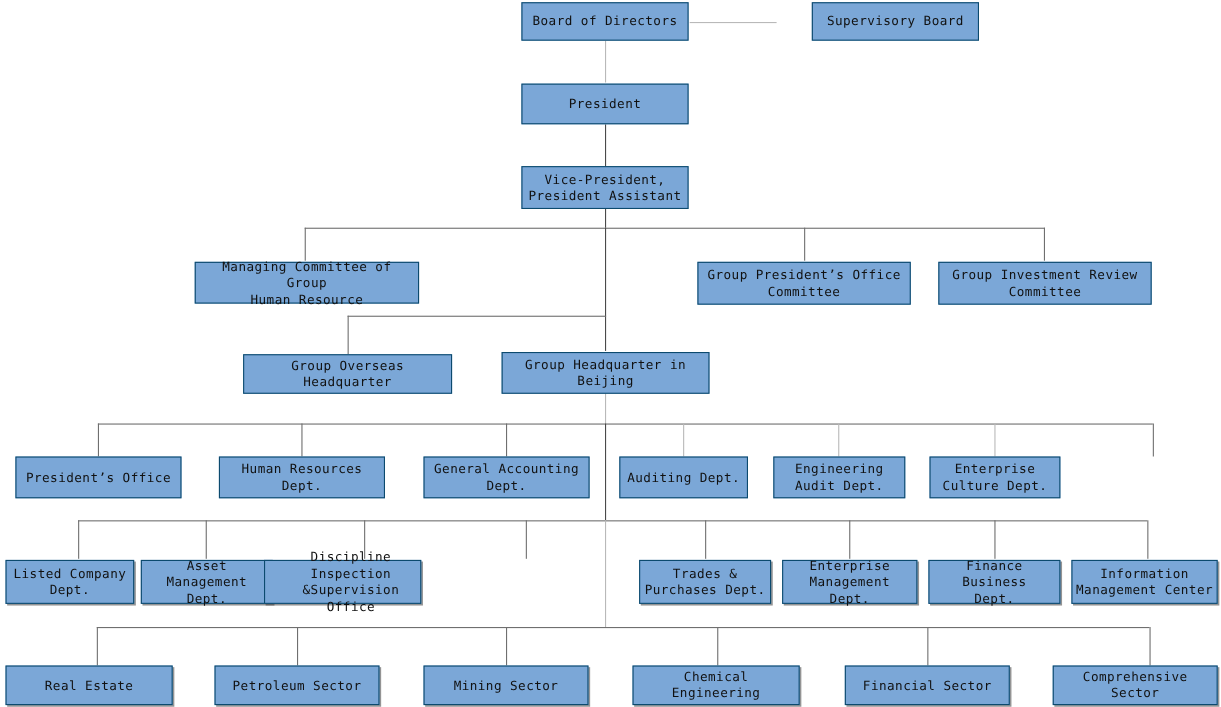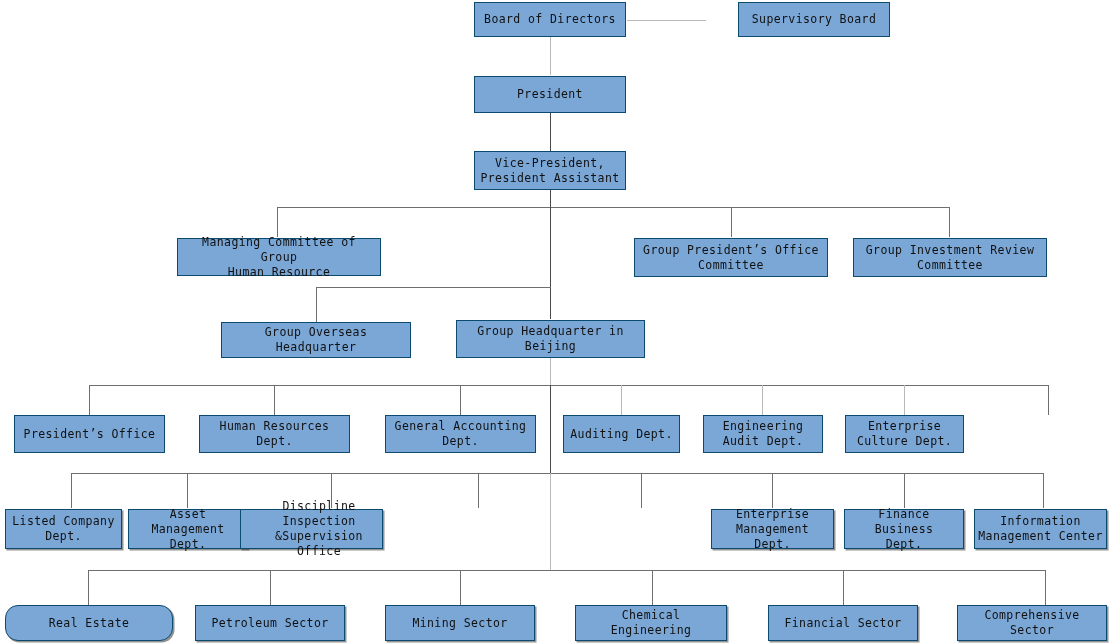--- a/index.html
+++ b/index.html
@@ -134,27 +134,29 @@
 Audit Dept.</div>
   <div class="node" style="left:845px; top:415px; width:119px; height:38px;">Enterprise
 Culture Dept.</div>
 
   <div class="node shadow" style="left:5px; top:509px; width:117px; height:40px;">Listed Company
 Dept.</div>
   <div class="node shadow" style="left:128px; top:509px; width:120px; height:40px;">Asset Management
 Dept.</div>
   <div class="node shadow" style="left:240px; top:509px; width:143px; height:40px;padding-left:18px;">Discipline Inspection
 &amp;Supervision Office</div>
+  <div class="node shadow" style="left:581px; top:509px; width:120px; height:40px;">Trades &amp;
+Purchases Dept.</div>
   <div class="node shadow" style="left:711px; top:509px; width:123px; height:40px;">Enterprise
 Management Dept.</div>
   <div class="node shadow" style="left:844px; top:509px; width:120px; height:40px;">Finance Business
 Dept.</div>
   <div class="node shadow" style="left:974px; top:509px; width:133px; height:40px;">Information
 Management Center</div>
 
-  <div class="node shadow" style="left:5px; top:605px; width:168px; height:36px;border-radius:13px;">Real Estate</div>
+  <div class="node shadow" style="left:5px; top:605px; width:152px; height:36px;">Real Estate</div>
   <div class="node shadow" style="left:195px; top:605px; width:150px; height:36px;">Petroleum Sector</div>
   <div class="node shadow" style="left:385px; top:605px; width:150px; height:36px;">Mining Sector</div>
   <div class="node shadow" style="left:575px; top:605px; width:152px; height:36px;">Chemical Engineering</div>
   <div class="node shadow" style="left:768px; top:605px; width:150px; height:36px;">Financial Sector</div>
   <div class="node shadow" style="left:957px; top:605px; width:150px; height:36px;">Comprehensive Sector</div>
 
 </div>
 
 </body></html>

